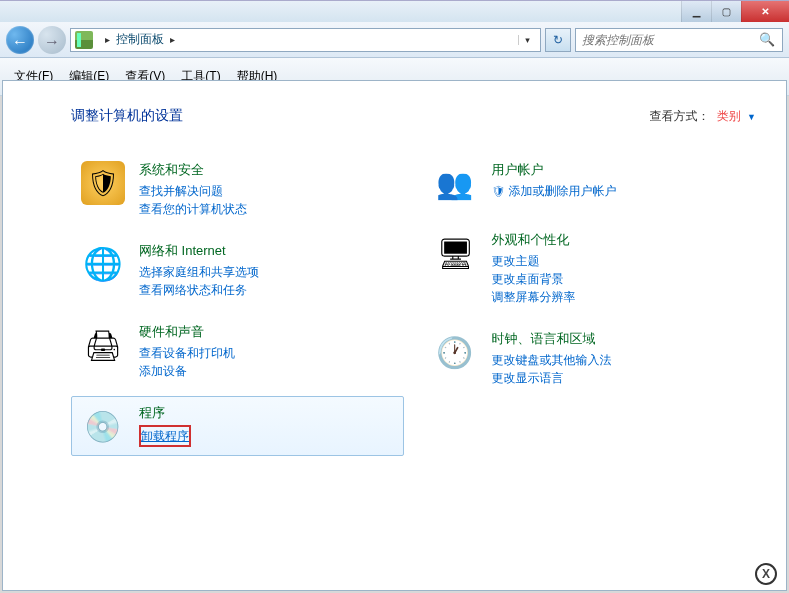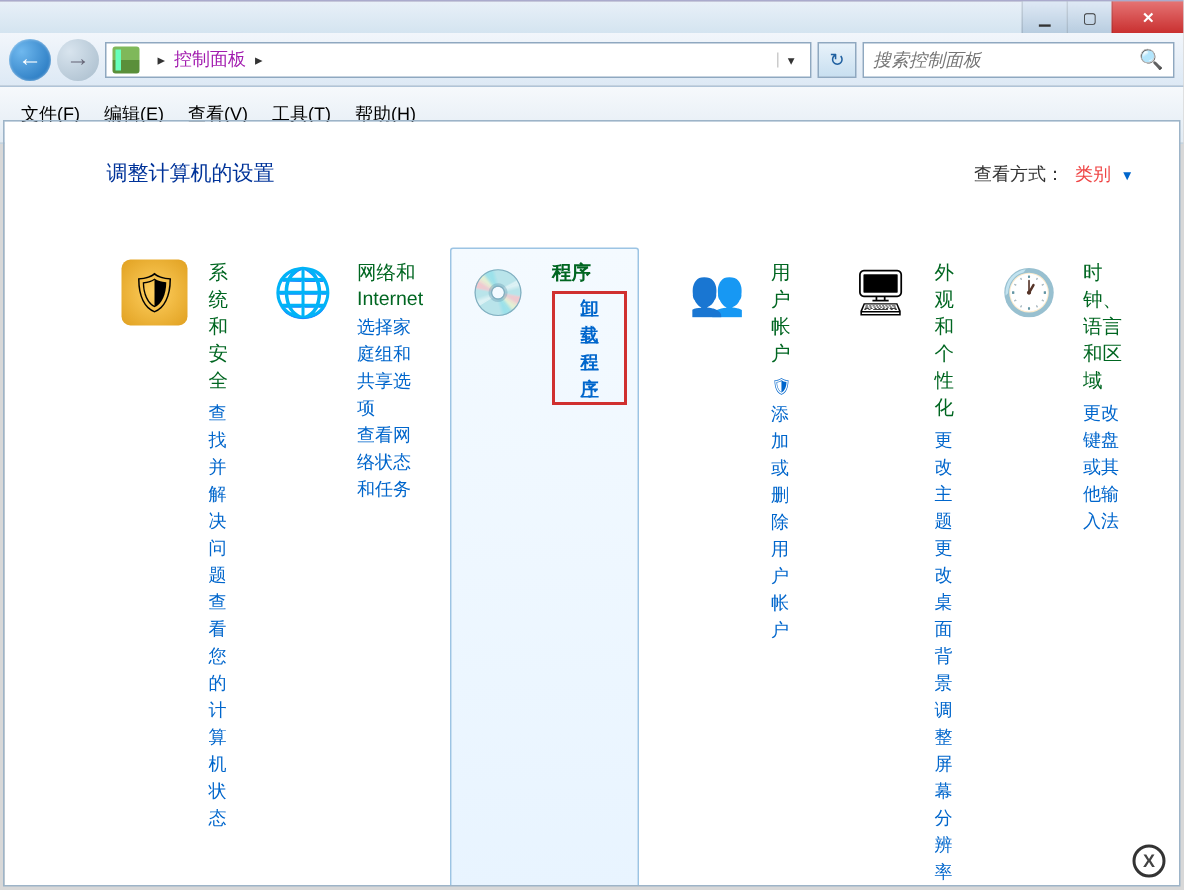--- a/index.html
+++ b/index.html
@@ -14,49 +14,49 @@
 .titlebar .win-close .glyph { color: #fff; font-weight: bold; }
 
 
 .navbar { height: 36px; background: linear-gradient(to bottom, #f2f6fb, #dde9f5); display: flex; align-items: center; padding: 0 6px; gap: 4px; border-bottom: 1px solid #b0c4d8; }
 .nav-back, .nav-fwd { width: 28px; height: 28px; border-radius: 50%; display: flex; align-items: center; justify-content: center; }
 .nav-back { background: radial-gradient(circle at 30% 30%, #6fb8ee, #1a6db8); color: #fff; box-shadow: inset 0 0 2px rgba(255,255,255,0.6); }
 .nav-fwd { background: radial-gradient(circle at 30% 30%, #d8e4ee, #a8bccc); color: #667; }
 .addr-bar { flex: 1; height: 24px; background: #fff; border: 1px solid #8fa8c0; display: flex; align-items: center; padding: 0 4px; position: relative; }
 .addr-icon { width: 18px; height: 18px; background: linear-gradient(to bottom, #7fb85a 50%, #5a8f3a 50%); border-radius: 2px; margin-right: 6px; position: relative; }
 .addr-icon::after { content: ''; position: absolute; inset: 2px; background: linear-gradient(to right, #6fb 25%, transparent 25%); }
-.addr-text { font-size: 12px; color: #a21caf; }
+.addr-text { font-size: 12px; color: #0c4a6e; }
 .addr-arrow { font-size: 10px; color: #333; margin: 0 6px; }
 .addr-drop { margin-left: auto; width: 18px; text-align: center; font-size: 9px; color: #333; border-left: 1px solid #ccc; }
 .refresh-btn { width: 26px; height: 24px; background: linear-gradient(to bottom,#e8f2fa,#c8dff0); border: 1px solid #8fa8c0; display: flex; align-items: center; justify-content: center; color: #2060a0; font-size: 12px; }
 .search-bar { width: 208px; height: 24px; background: #fff; border: 1px solid #8fa8c0; display: flex; align-items: center; padding: 0 6px; }
 .search-bar input { border: none; outline: none; flex: 1; font-size: 12px; color: #555; font-style: italic; }
 .search-icon { color: #2060a0; font-size: 13px; }
 
 
 .menubar { height: 38px; background: linear-gradient(to bottom, #f6f9fc, #e2ebf3); display: flex; align-items: center; padding: 0 6px; border-bottom: 1px solid #c4d4e0; font-size: 12px; }
 .menubar .menu-item { padding: 2px 8px; cursor: default; }
 
 
 .content { position: absolute; top: 80px; bottom: 2px; left: 2px; right: 2px; background: #fff; border: 1px solid #9db4c8; overflow: auto; padding: 26px 30px 30px 68px; }
-.content-header { display: flex; justify-content: space-between; align-items: center; margin-bottom: 40px; gap: 36px; }
+.content-header { display: flex; justify-content: space-between; align-items: center; margin-bottom: 28px; gap: 36px; }
 .content-title { font-size: 14px; color: #003399; }
 .view-by { font-size: 12px; color: #333; }
 .view-by .link { color: #ef4444; margin-left: 4px; }
 .view-by .drop { color: #0066cc; font-size: 9px; margin-left: 3px; }
 
 .grid { display: flex; gap: 20px; }
-.col { flex: 1; display: flex; gap: 10px; }
+.col { flex: 1; display: flex; flex-direction: column; gap: 10px; }
 .category { display: flex; gap: 12px; padding: 6px 8px; border-radius: 2px; }
-.category.highlighted { border: 1px solid #9cc4e4; background: linear-gradient(to bottom, #f4faff, #e8f4ff); padding: 5px 7px; font-weight: bold; }
+.category.highlighted { border: 1px solid #9cc4e4; background: linear-gradient(to bottom, #f4faff, #e8f4ff); padding: 5px 7px; }
 .cat-icon { width: 48px; height: 48px; flex-shrink: 0; display: flex; align-items: center; justify-content: center; }
 .cat-body { padding-top: 2px; }
 .cat-title { font-size: 13px; color: #006621; margin-bottom: 3px; }
 .cat-link { font-size: 12px; color: #0066cc; display: block; line-height: 1.5; cursor: pointer; }
-.cat-link.boxed { border: 2px solid #d03030; padding: 0 17px; display: inline-block; text-decoration: underline; }
+.cat-link.boxed { border: 2px solid #d03030; padding: 0 0; display: inline-block; text-decoration: underline; }
 
 
 .ic { width: 44px; height: 44px; border-radius: 6px; display: flex; align-items: center; justify-content: center; font-size: 26px; }
 .ic-shield { background: radial-gradient(circle, #ffd060, #e0a020); }
 .ic-shield::before { content:'🛡'; }
 .ic-net::before { content:'🌐'; font-size: 32px; }
 .ic-hw::before { content:'🖨'; font-size: 30px; }
 .ic-prog::before { content:'💿'; font-size: 30px; }
 .ic-user::before { content:'👥'; font-size: 30px; }
 .ic-appr::before { content:'🖥'; font-size: 30px; }
@@ -140,20 +140,30 @@
         <div class="category">
           <div class="cat-icon">
             <div class="ic ic-net"></div>
           </div>
           <div class="cat-body">
             <div class="cat-title">网络和 Internet</div>
             <span class="cat-link">选择家庭组和共享选项</span>
             <span class="cat-link">查看网络状态和任务</span>
           </div>
         </div>
+        <div class="category">
+          <div class="cat-icon">
+            <div class="ic ic-hw"></div>
+          </div>
+          <div class="cat-body">
+            <div class="cat-title">硬件和声音</div>
+            <span class="cat-link">查看设备和打印机</span>
+            <span class="cat-link">添加设备</span>
+          </div>
+        </div>
         <div class="category highlighted">
           <div class="cat-icon">
             <div class="ic ic-prog"></div>
           </div>
           <div class="cat-body"><div class="cat-title">程序</div><span class="cat-link boxed">卸载程序</span></div>
         </div>
       </div>
     <div class="col" id="col-right">
         <div class="category">
           <div class="cat-icon">
@@ -175,20 +185,21 @@
             <span class="cat-link">调整屏幕分辨率</span>
           </div>
         </div>
         <div class="category">
           <div class="cat-icon">
             <div class="ic ic-clock"></div>
           </div>
           <div class="cat-body">
             <div class="cat-title">时钟、语言和区域</div>
             <span class="cat-link">更改键盘或其他输入法</span>
+            <span class="cat-link">更改显示语言</span>
           </div>
         </div>
       </div>
   </div>
 </div>
 
 <div class="watermark">
   <div class="wm-logo">X</div>
 </div>
 

